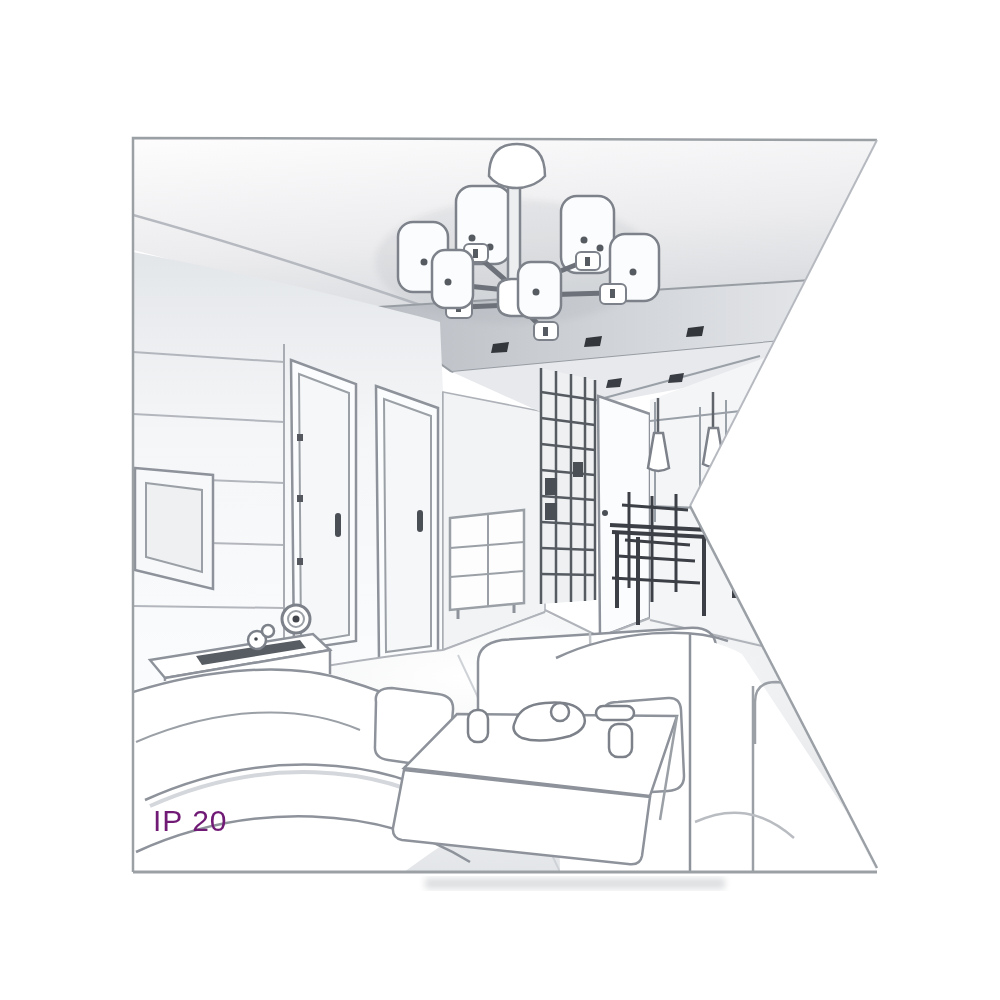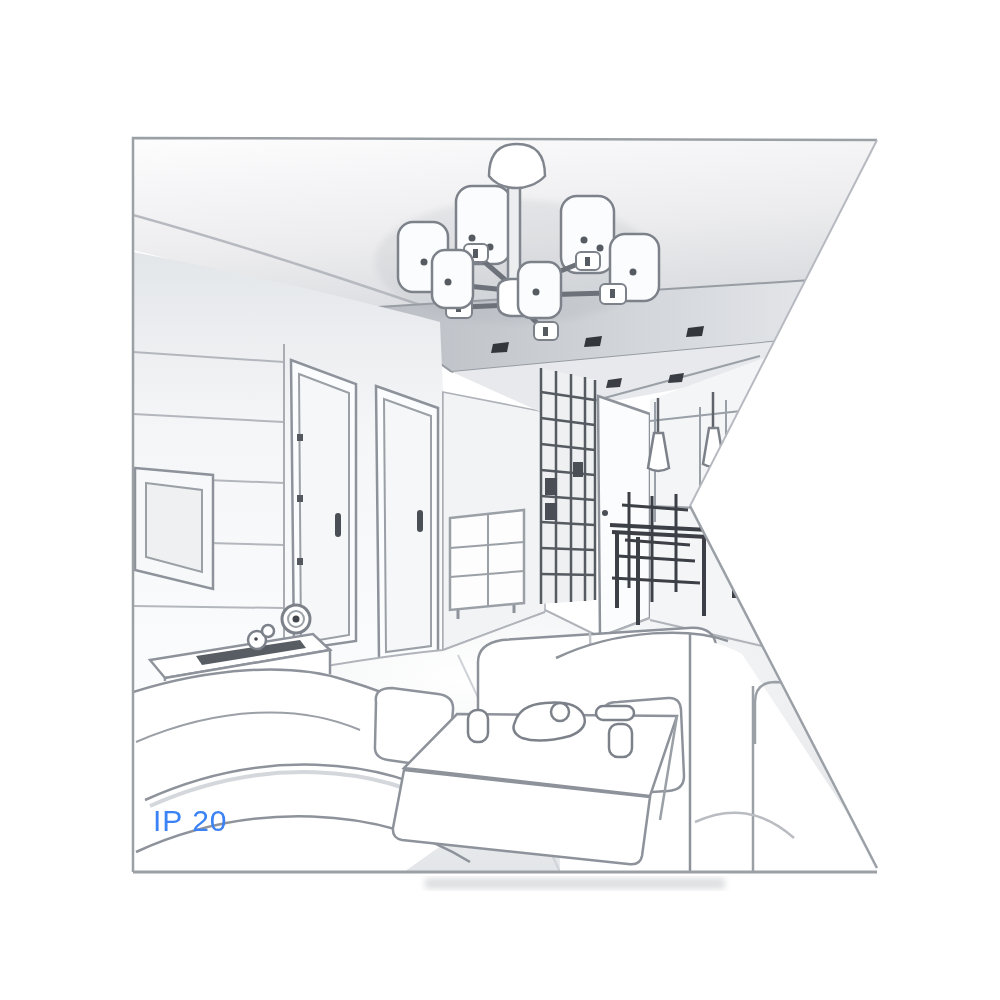--- a/index.html
+++ b/index.html
@@ -1,20 +1,20 @@
 <!DOCTYPE html>
 <html><head>
 <meta charset="utf-8">
 <style>
   html,body{margin:0;padding:0;background:#ffffff;}
   .canvas{position:relative;width:1000px;height:1000px;background:#ffffff;overflow:hidden;
           font-family:"Liberation Sans", sans-serif;}
   .illustration{position:absolute;left:0;top:0;}
   .ip-label{position:absolute;left:153px;top:804px;font-size:30px;font-weight:400;
-            letter-spacing:1px;color:#3b82f6;user-select:none;}
+            letter-spacing:1px;color:#701a75;user-select:none;}
 </style>
 </head>
 <body>
 
 <div class="canvas">
 
 <svg class="illustration" width="1000" height="1000" viewBox="0 0 1000 1000">
   <defs>
     <clipPath id="frameClip">
       <polygon points="133,138 877,140 690,506 877,872 133,872"></polygon>

